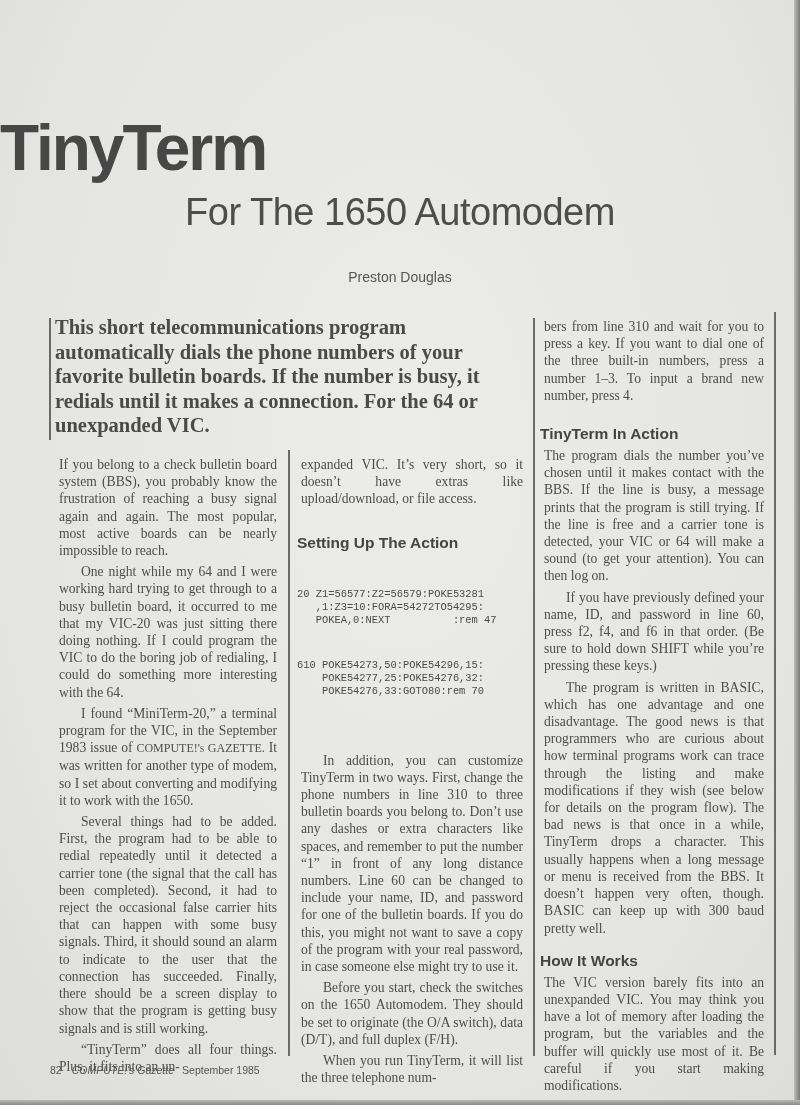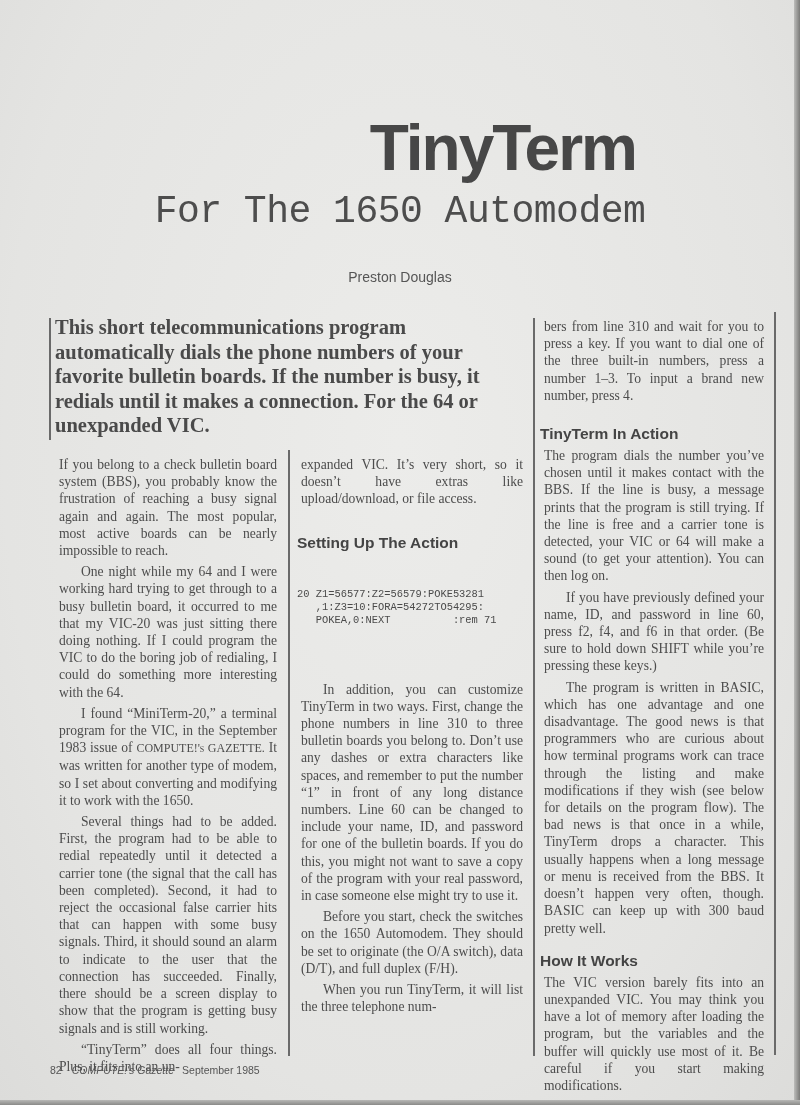--- a/index.html
+++ b/index.html
@@ -15,28 +15,28 @@
   }
   .right-edge {
     position: absolute; right: 0; top: 0; width: 6px; height: 1105px;
     background: linear-gradient(to right, #bdbdbb, #7a7a78);
   }
   .bottom-edge {
     position: absolute; left: 0; bottom: 0; width: 800px; height: 5px;
     background: linear-gradient(to bottom, #b8b8b6, #8a8a88);
   }
   .title {
-    position: absolute; left: 0; top: 112px; width: 636px; text-align: right;
+    position: absolute; left: 0; top: 112px; width: 636px; text-align: left;
     font-family: "Liberation Sans", "DejaVu Sans", sans-serif;
     font-weight: bold; font-size: 64px; letter-spacing: -2px; color: #474747;
     line-height: 72px;
   }
   .subtitle {
     position: absolute; left: 0; top: 188px; width: 800px; text-align: center;
-    font-family: Liberation Mono, monospace;
+    font-family: Liberation Sans, sans-serif;
     font-size: 38px; letter-spacing: -0.5px; color: #4d4d4d; line-height: 48px;
   }
   .byline {
     position: absolute; left: 0; top: 268px; width: 800px; text-align: center;
     font-family: "Liberation Sans", "DejaVu Sans", sans-serif;
     font-size: 14px; color: #555; line-height: 18px;
   }
   .rule {
     position: absolute; width: 1.5px; background: #6a6a6a;
   }
@@ -92,21 +92,24 @@
     <p class="ind">Several things had to be added. First, the program had to be able to redial repeatedly until it detected a carrier tone (the signal that the call has been completed). Second, it had to reject the occasional false carrier hits that can happen with some busy signals. Third, it should sound an alarm to indicate to the user that the connection has succeeded. Finally, there should be a screen display to show that the program is getting busy signals and is still working.</p>
     <p class="ind">“TinyTerm” does all four things. Plus, it fits into an un-</p>
   </div>
 
   <div class="col" style="left:297px; top:452px; width:230px;">
     <p>expanded VIC. It’s very short, so it doesn’t have extras like upload/download, or file access.</p>
     <h2 style="margin-top:25px;">Setting Up The Action</h2>
     <div class="code" style="margin-top:10px; margin-bottom:22px;">
       <div class="line">20 Z1=56577:Z2=56579:POKE53281
    ,1:Z3=10:FORA=54272TO54295:
-   POKEA,0:NEXT          :rem 71</div>
+   POKEA,0:NEXT          :rem 47</div>
+      <div class="line">610 POKE54273,50:POKE54296,15:
+    POKE54277,25:POKE54276,32:
+    POKE54276,33:GOTO80:rem 70</div>
     </div>
     <p class="ind">In addition, you can customize TinyTerm in two ways. First, change the phone numbers in line 310 to three bulletin boards you belong to. Don’t use any dashes or extra characters like spaces, and remember to put the number “1” in front of any long distance numbers. Line 60 can be changed to include your name, ID, and password for one of the bulletin boards. If you do this, you might not want to save a copy of the program with your real password, in case someone else might try to use it.</p>
     <p class="ind" style="margin-top:4px;">Before you start, check the switches on the 1650 Automodem. They should be set to originate (the O/A switch), data (D/T), and full duplex (F/H).</p>
     <p class="ind" style="margin-top:4px;">When you run TinyTerm, it will list the three telephone num-</p>
   </div>
 
   <div class="col" style="left:540px; top:314px; width:228px;">
     <p>bers from line 310 and wait for you to press a key. If you want to dial one of the three built-in numbers, press a number 1–3. To input a brand new number, press 4.</p>
     <h2 style="margin-top:20px;">TinyTerm In Action</h2>
     <p>The program dials the number you’ve chosen until it makes contact with the BBS. If the line is busy, a message prints that the program is still trying. If the line is free and a carrier tone is detected, your VIC or 64 will make a sound (to get your attention). You can then log on.</p>

